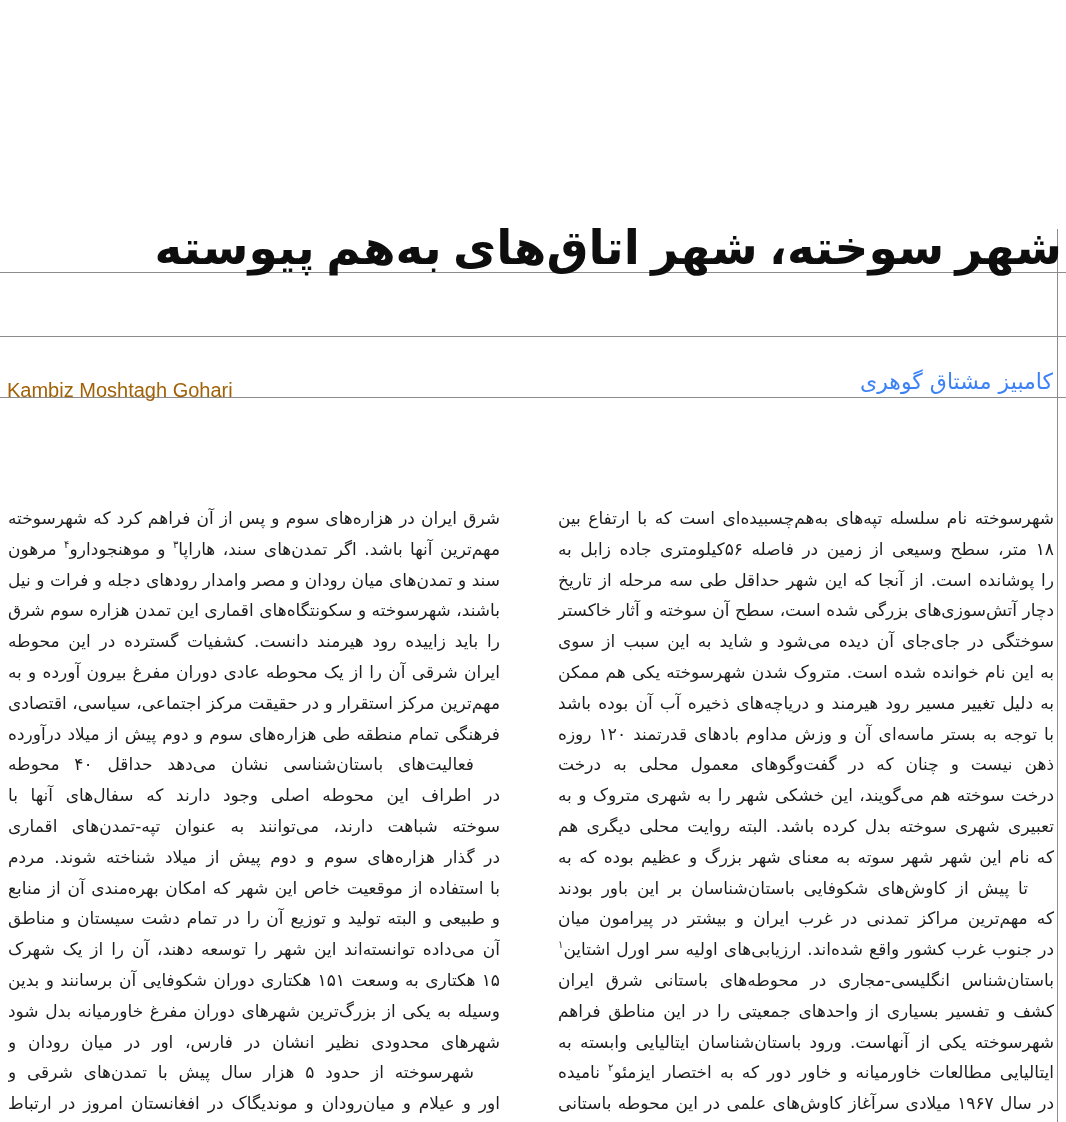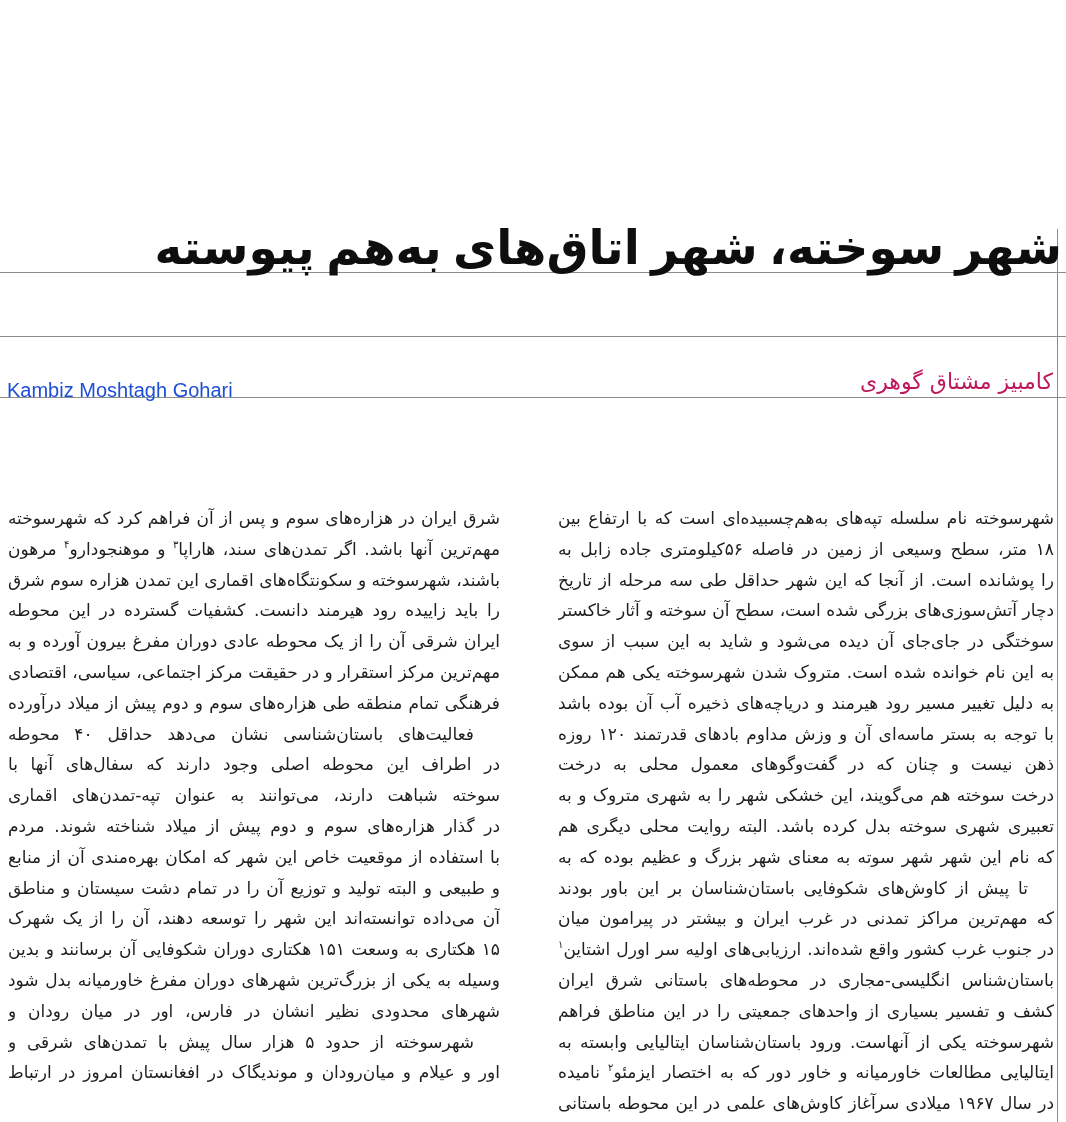--- a/index.html
+++ b/index.html
@@ -25,25 +25,25 @@
   }
   .title-en{
     position:absolute;top:302px;left:7px;
     font-family:"Liberation Sans",sans-serif;
     font-size:29px;font-weight:400;letter-spacing:-0.3px;
     color:#161616;white-space:nowrap;
   }
   .author-en{
     position:absolute;top:379px;left:7px;
     font-family:"Liberation Sans",sans-serif;
-    font-size:20px;color:#1d4ed8;white-space:nowrap;
+    font-size:20px;color:#a16207;white-space:nowrap;
   }
   .author-fa{
     position:absolute;top:369px;right:13px;
-    direction:rtl;font-size:22px;color:#be185d;white-space:nowrap;
+    direction:rtl;font-size:22px;color:#3b82f6;white-space:nowrap;
   }
   .col{
     position:absolute;top:503px;
     direction:rtl;
     font-size:17px;color:#1e1e1e;
   }
   .col-left{left:8px;width:492px;}
   .col-right{left:558px;width:496px;}
   .line{
     height:30.8px;line-height:30.8px;
@@ -65,20 +65,21 @@
   <div class="vrule"></div>
 
   <h1 class="title-fa" style="margin:0;">شهر سوخته، شهر اتاق‌های به‌هم پیوسته</h1>
 
   <div class="author-en">Kambiz Moshtagh Gohari</div>
   <div class="author-fa">کامبیز مشتاق گوهری</div>
 
   <div class="col col-left">
       <div class="line">شرق ایران در هزاره‌های سوم و پس از آن فراهم کرد که شهرسوخته شاید</div>
       <div class="line">مهم‌ترین آنها باشد. اگر تمدن‌های سند، هاراپا<sup>۳</sup> و موهنجودارو<sup>۴</sup> مرهون رود</div>
+      <div class="line">سند و تمدن‌های میان رودان و مصر وامدار رودهای دجله و فرات و نیل</div>
       <div class="line">باشند، شهرسوخته و سکونتگاه‌های اقماری این تمدن هزاره سوم شرق ایران</div>
       <div class="line">را باید زاییده رود هیرمند دانست. کشفیات گسترده در این محوطه باستانی</div>
       <div class="line">ایران شرقی آن را از یک محوطه عادی دوران مفرغ بیرون آورده و به عنوان</div>
       <div class="line">مهم‌ترین مرکز استقرار و در حقیقت مرکز اجتماعی، سیاسی، اقتصادی و</div>
       <div class="line">فرهنگی تمام منطقه طی هزاره‌های سوم و دوم پیش از میلاد درآورده است.</div>
       <div class="line indent">فعالیت‌های باستان‌شناسی نشان می‌دهد حداقل ۴۰ محوطه باستانی دیگر</div>
       <div class="line">در اطراف این محوطه اصلی وجود دارند که سفال‌های آنها با سفالینه‌های شهر</div>
       <div class="line">سوخته شباهت دارند، می‌توانند به عنوان تپه-تمدن‌های اقماری شهرسوخته</div>
       <div class="line">در گذار هزاره‌های سوم و دوم پیش از میلاد شناخته شوند. مردم شهرسوخته</div>
       <div class="line">با استفاده از موقعیت خاص این شهر که امکان بهره‌مندی آن از منابع معدنی</div>

